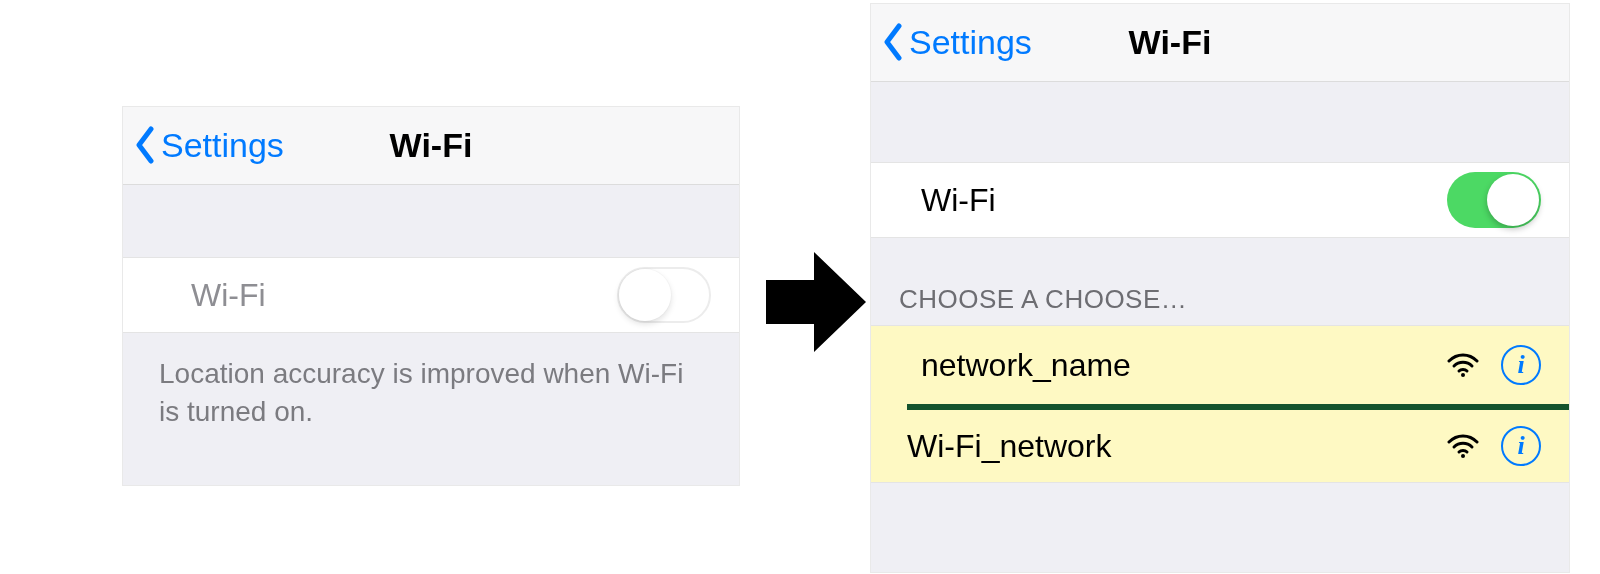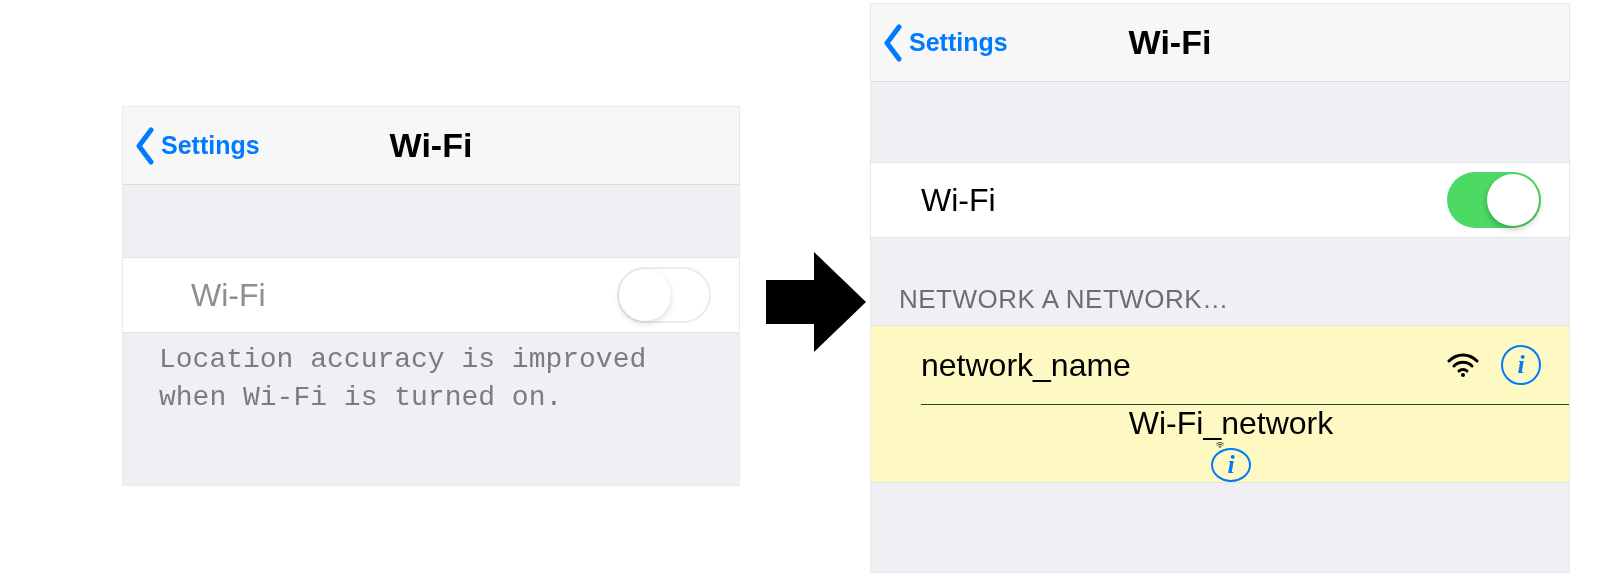--- a/index.html
+++ b/index.html
@@ -33,26 +33,24 @@
     .navbar {
       height: 78px;
       background: #f7f7f8;
       border-bottom: 1px solid #dcdcdc;
       display: flex;
       align-items: center;
       position: relative;
     }
     .back {
       display: flex;
-      align-items: center;
       color: #007aff;
-      font-size: 25px;
+      font-size: 34px;
       padding-left: 10px;
       cursor: pointer;
-      font-weight: bold;
     }
     .back svg { width: 24px; height: 38px; margin-right: 4px; }
     .title {
       position: absolute;
       left: 0; right: 0;
       text-align: center;
       font-weight: 700;
       font-size: 34px;
       color: #000;
       pointer-events: none;
@@ -103,44 +101,43 @@
       content: "";
       position: absolute;
       right: 2px; top: 2px;
       width: 52px; height: 52px;
       border-radius: 50%;
       background: #ffffff;
       box-shadow: 0 3px 6px rgba(0,0,0,0.25);
     }
 
     .footer-text {
-      padding: 8px 36px;
+      padding: 22px 36px;
       color: #7b7b80;
       font-size: 28px;
       line-height: 1.35;
-      font-family: Liberation Mono, monospace;
     }
 
     .section-header {
       padding: 46px 28px 10px 28px;
       font-size: 26px;
       letter-spacing: 0.5px;
       color: #6d6d72;
     }
 
     .net-list { background: #fef9c3; border-top: 1px solid #e4e4e4; border-bottom: 1px solid #e4e4e4;}
     .net-row {
       display: flex;
       align-items: center;
       height: 78px;
       padding: 0 28px 0 50px;
       font-size: 32px;
       color: #000;
     }
-    .net-row + .net-row { border-top: 1px solid #14532d; margin-left: 50px; padding-left: 0; flex-direction: column;}
+    .net-row + .net-row { border-top: 6px solid #14532d; margin-left: 36px; padding-left: 0;}
     .net-row .name { flex: 1; }
     .wifi-ico { width: 32px; height: 24px; margin-right: 22px; }
     .info-ico {
       width: 40px; height: 40px;
       border: 2.5px solid #007aff;
       border-radius: 50%;
       color: #007aff;
       display: flex; align-items: center; justify-content: center;
       font-family: Georgia, "Times New Roman", serif;
       font-style: italic;
@@ -198,21 +195,21 @@
     <div class="title">Wi-Fi</div>
   </div>
 
   <div class="spacer"></div>
 
   <div class="row">
     <span class="label">Wi-Fi</span>
     <div class="toggle-on"></div>
   </div>
 
-  <div class="section-header">NETWORK A NETWORK…</div>
+  <div class="section-header">CHOOSE A CHOOSE…</div>
 
   <div class="net-list">
     <div class="net-row">
       <span class="name">network_name</span>
       <svg class="wifi-ico" viewBox="0 0 32 24">
         <path d="M2 8 C10 0, 22 0, 30 8" fill="none" stroke="#000" stroke-width="3" stroke-linecap="round"></path>
         <path d="M7 13 C12 8, 20 8, 25 13" fill="none" stroke="#000" stroke-width="3" stroke-linecap="round"></path>
         <path d="M12 18 C14 16, 18 16, 20 18" fill="none" stroke="#000" stroke-width="3" stroke-linecap="round"></path>
         <circle cx="16" cy="22" r="2" fill="#000"></circle>
       </svg>

